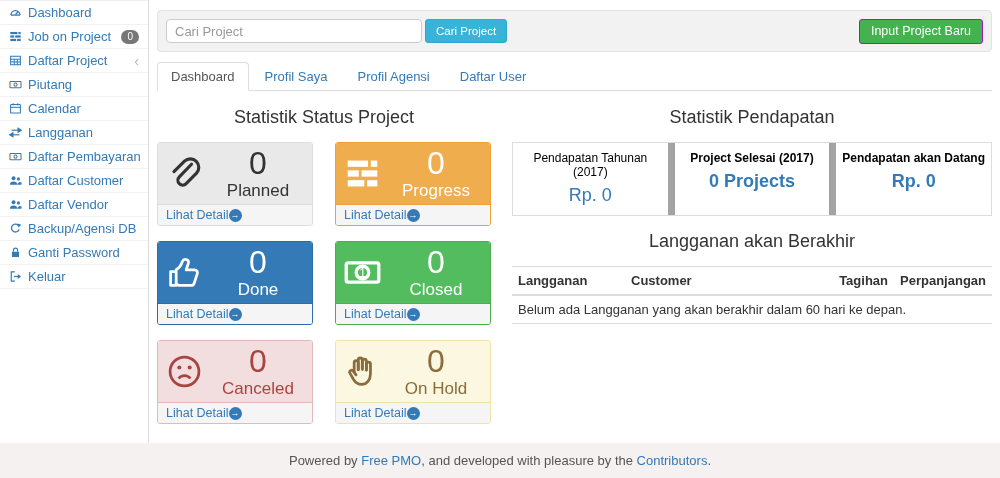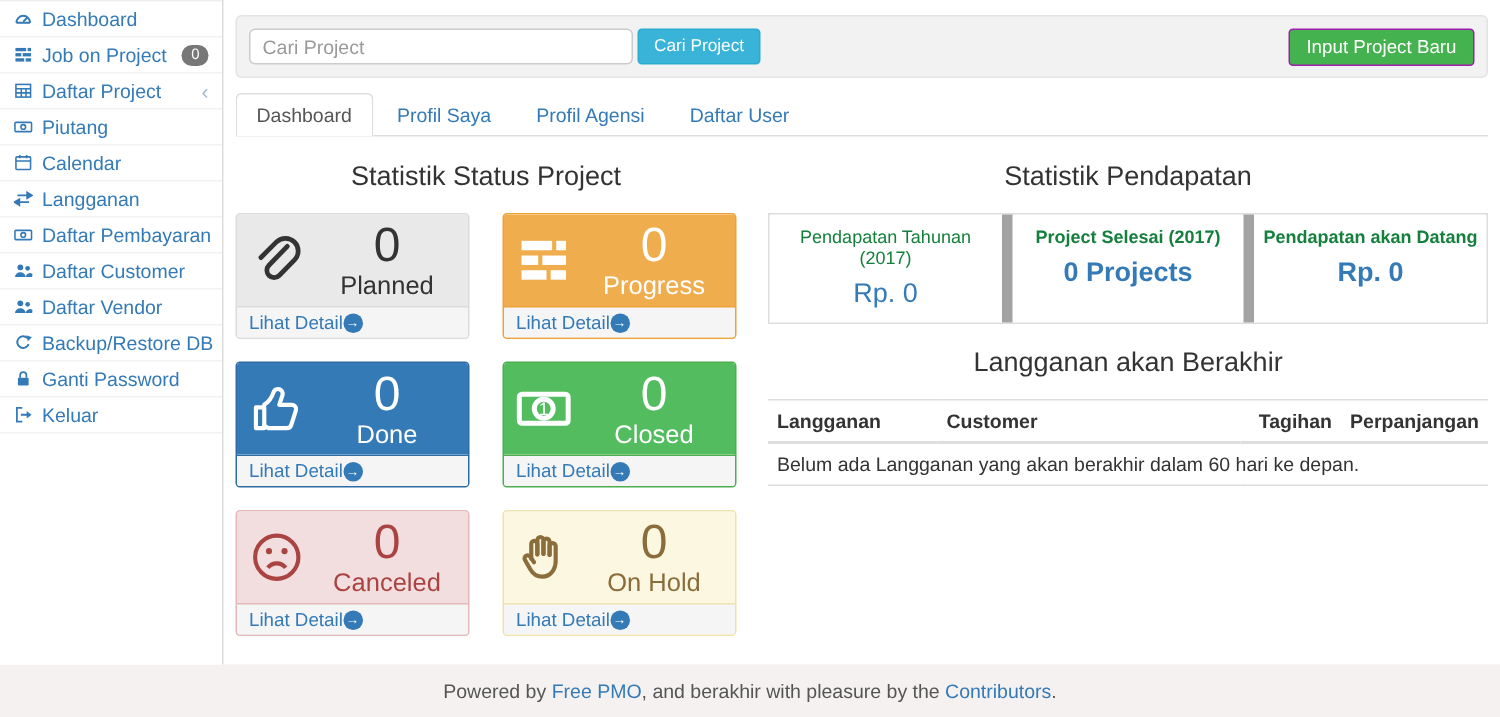--- a/index.html
+++ b/index.html
@@ -63,21 +63,21 @@
   .c-warning { --bg:#f0ad4e; --bd:#eea236; --fg:#fff; }
   .c-primary { --bg:#337ab7; --bd:#2e6da4; --fg:#fff; }
   .c-success { --bg:#53bc5f; --bd:#4cae4c; --fg:#fff; }
   .c-danger  { --bg:#f2dede; --bd:#e4b9b9; --fg:#a94442; }
   .c-hold    { --bg:#fbf7e0; --bd:#eee3ac; --fg:#8a6d3b; }
 
   
   .stat-row { display:flex; border:1px solid #ddd; margin-bottom:15px; }
   .stat-cell { flex:1; text-align:center; padding:8px 4px 9px; }
   .stat-cell + .stat-cell { border-left:7px solid #a3a3a3;font-weight:bold; }
-  .stat-label { font-size:12px; color:#15803d; }
+  .stat-label { font-size:12px; color:#000000; }
   .stat-value { font-size:18px; color:#337ab7; margin-top:6px; cursor:pointer; }
 
   
   .sub-table { width:100%; border-collapse:collapse; font-size:13px; }
   .sub-table th { border-top:1px solid #ddd; border-bottom:2px solid #ddd; padding:6px 6px;
                   text-align:left; color:#333; }
   .sub-table th.r { text-align:right; }
   .sub-table td { padding:6px 6px; border-bottom:1px solid #ddd; color:#333; }
 
   
@@ -255,21 +255,21 @@
         <li class="menu-item">
           <svg class="ic">
               <use href="#i-users"></use>
             </svg>
           <span class="menu-label">Daftar Vendor</span>
         </li>
         <li class="menu-item">
           <svg class="ic">
               <use href="#i-refresh"></use>
             </svg>
-          <span class="menu-label">Backup/Restore DB</span>
+          <span class="menu-label">Backup/Agensi DB</span>
         </li>
         <li class="menu-item">
           <svg class="ic">
               <use href="#i-lock"></use>
             </svg>
           <span class="menu-label">Ganti Password</span>
         </li>
         <li class="menu-item">
           <svg class="ic">
               <use href="#i-signout"></use>
@@ -445,15 +445,15 @@
               </tr>
             </tbody>
           </table>
         </div>
       </div>
 
     </div>
   </div>
 
   <div class="bottom-strip">
-    <span>Powered by </span><a>Free PMO</a><span>, and berakhir with pleasure by the </span><a>Contributors</a><span>.</span>
+    <span>Powered by </span><a>Free PMO</a><span>, and developed with pleasure by the </span><a>Contributors</a><span>.</span>
   </div>
 </div>
 
 </body></html>

